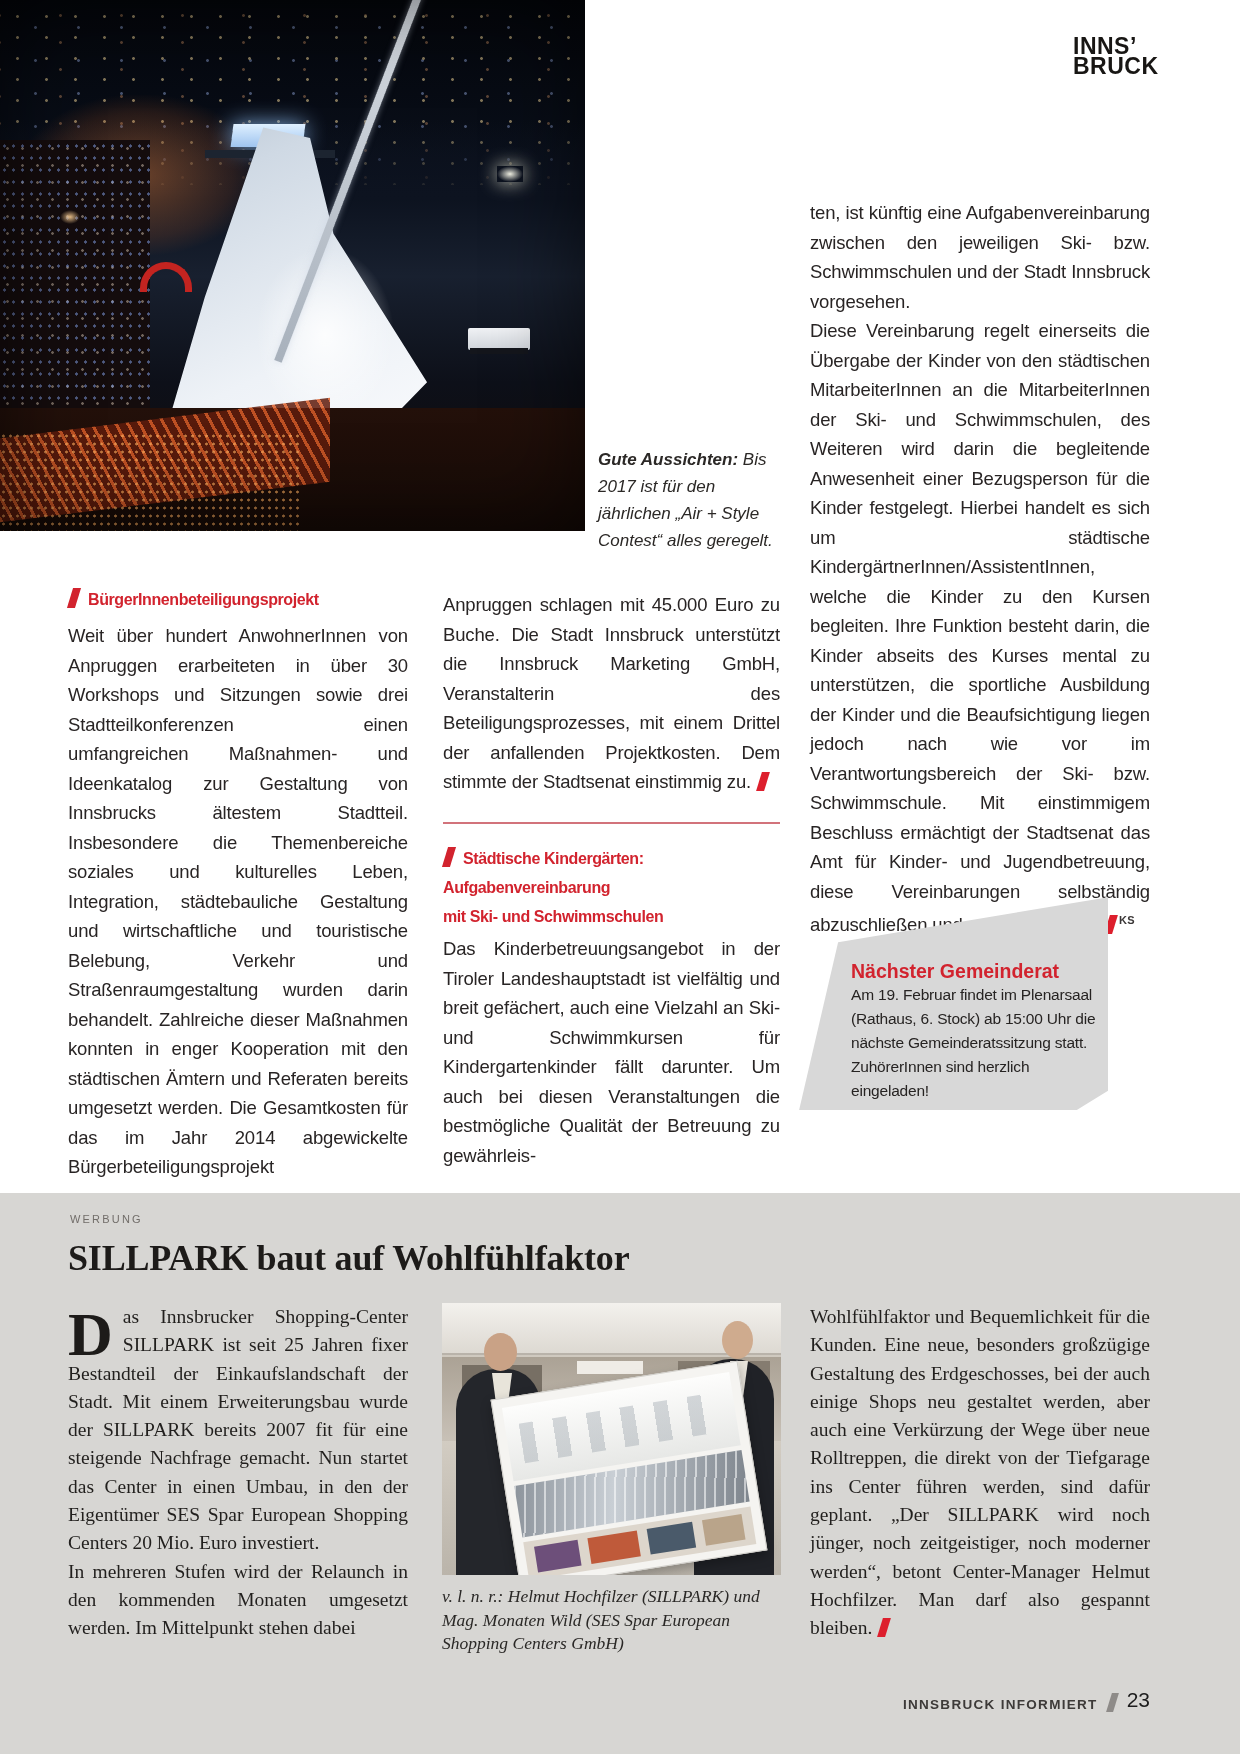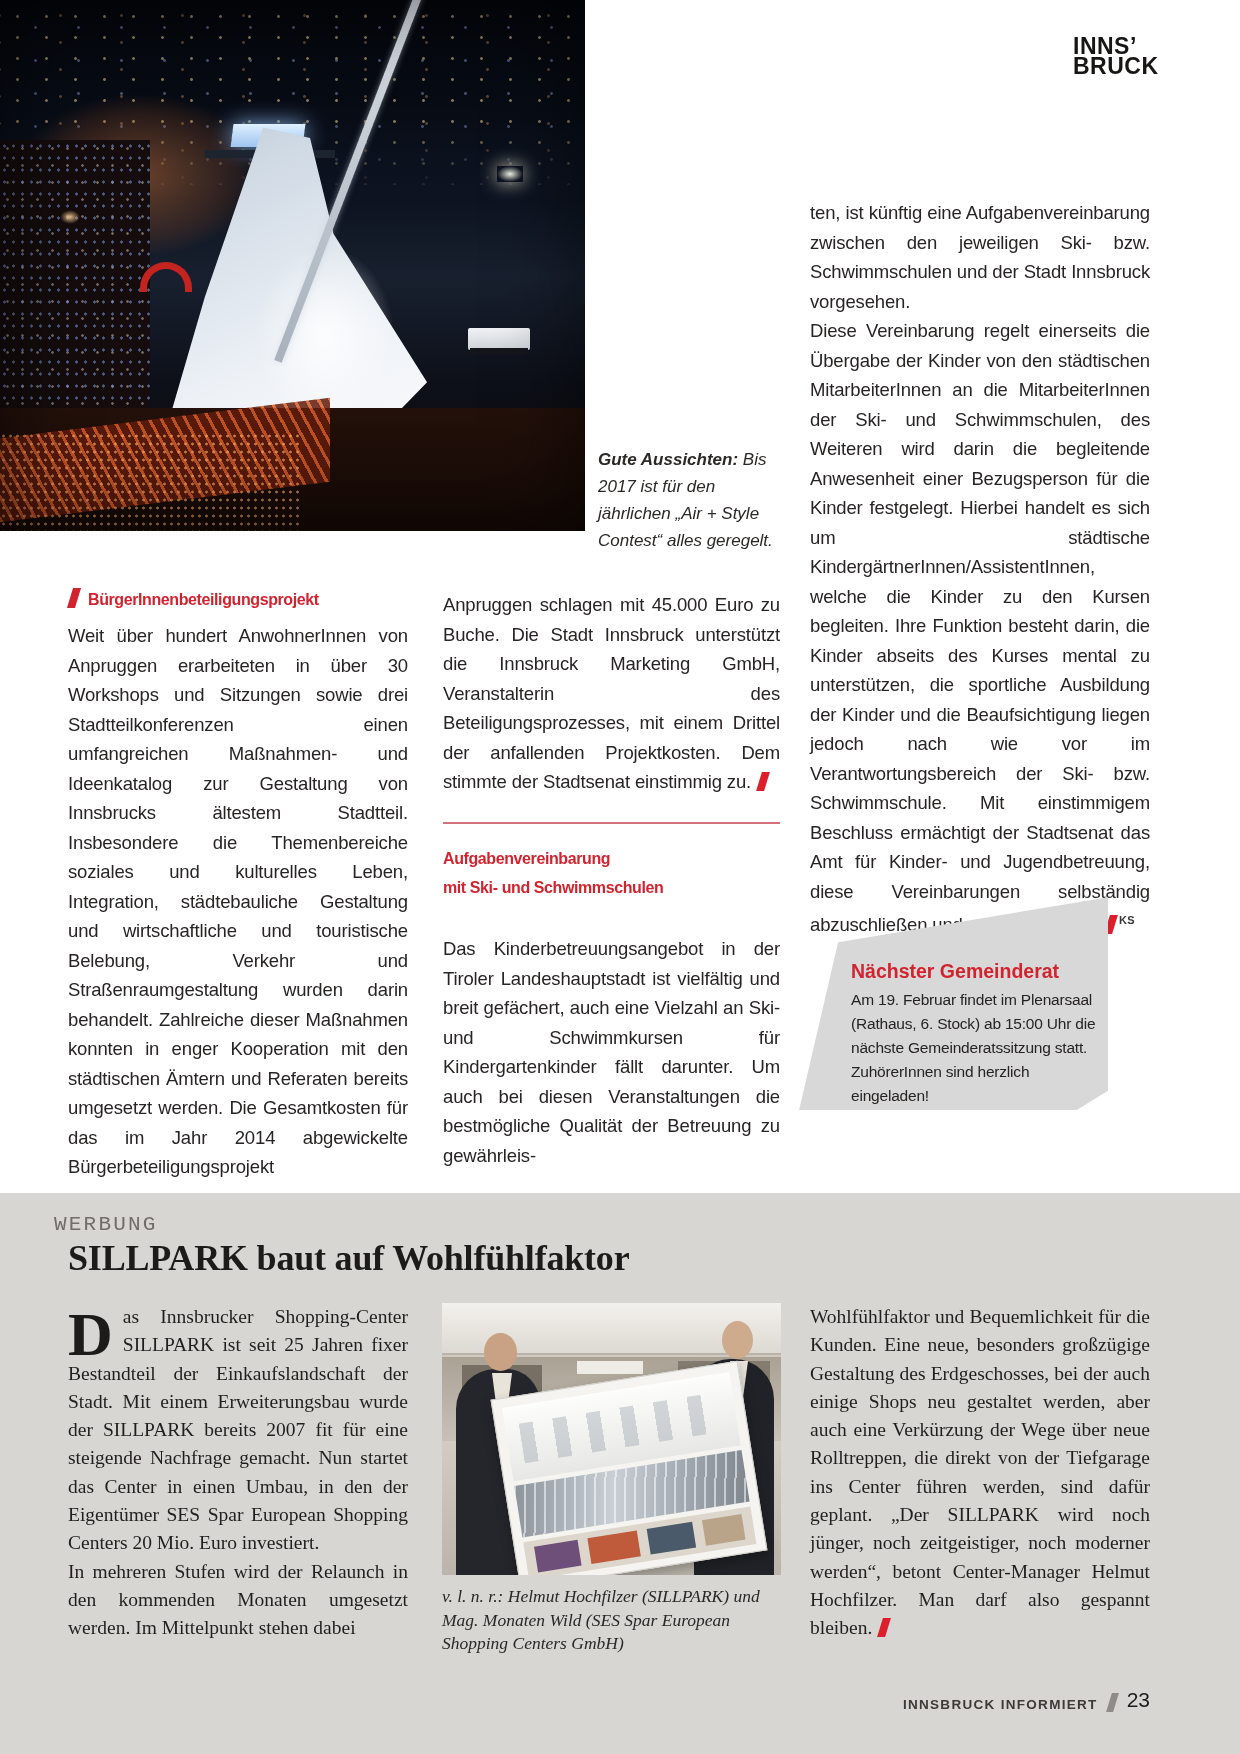--- a/index.html
+++ b/index.html
@@ -96,27 +96,27 @@
   .col2 .divider{position:absolute;left:0;top:232px;width:337px;height:2px;background:#d2737b;}
   .col2 .h2{position:absolute;left:0;top:254px;width:337px;}
   .col2 .p2{position:absolute;left:0;top:344px;width:337px;}
 
   .col3{left:810px;top:198px;width:340px;}
 
   
   .infobox{left:796px;top:895px;width:312px;height:215px;background:var(--boxgray);
     clip-path:polygon(13.5% 22%,100% 1%,100% 91%,90% 100%,1% 100%);}
   .infobox-inner{position:absolute;left:55px;top:64px;width:252px;}
-  .infobox-title{color:var(--red);font-weight:bold;font-size:19.5px;line-height:24px;margin-bottom:5px;}
+  .infobox-title{color:var(--red);font-weight:bold;font-size:19.5px;line-height:24px;}
   .infobox-body{font-size:15.5px;line-height:24px;letter-spacing:-.2px;color:#262322;}
 
   
   .ad-band{left:0;top:1193px;width:1240px;height:561px;background:var(--band);}
-  .ad-kicker{position:absolute;left:54px;top:20px;font-family:Liberation Mono, monospace;
-    font-size:21px;letter-spacing:2.2px;color:#716d69;}
+  .ad-kicker{position:absolute;left:70px;top:20px;font-family:Liberation Sans, sans-serif;
+    font-size:11px;letter-spacing:2.2px;color:#716d69;}
   .ad-headline{position:absolute;left:68px;top:44px;font-family:"Liberation Serif",serif;
     font-weight:bold;font-size:36px;letter-spacing:-.2px;color:#1d1b19;}
   .ad-col{font-family:"Liberation Serif",serif;font-size:19.5px;line-height:28.3px;
     text-align:justify;color:#211f1d;}
   .ad-col1{position:absolute;left:68px;top:110px;width:340px;}
   .ad-col2{position:absolute;left:810px;top:110px;width:340px;}
   .dropcap{float:left;font-family:"Liberation Serif",serif;font-weight:bold;font-size:62px;
     line-height:50px;padding:6px 10px 0 0;color:#1d1b19;}
   .ad-caption{position:absolute;left:442px;top:392px;width:320px;
     font-family:"Liberation Serif",serif;font-style:italic;font-size:17.5px;line-height:23.5px;color:#2a2826;}
@@ -210,20 +210,24 @@
         <span>BürgerInnenbeteiligungsprojekt</span>
       </span>
   </div>
   <p class="body-text">Weit über hundert AnwohnerInnen von Anpruggen erarbeiteten in über 30 Workshops und Sitzungen sowie drei Stadtteilkonferenzen einen umfangreichen Maßnahmen- und Ideenkatalog zur Gestaltung von Innsbrucks ältestem Stadtteil. Insbesondere die Themenbereiche soziales und kulturelles Leben, Integration, städtebauliche Gestaltung und wirtschaftliche und touristische Belebung, Verkehr und Straßenraumgestaltung wurden darin behandelt. Zahlreiche dieser Maßnahmen konnten in enger Kooperation mit den städtischen Ämtern und Referaten bereits umgesetzt werden. Die Gesamtkosten für das im Jahr 2014 abgewickelte Bürgerbeteiligungsprojekt</p>
 </div>
 
 <div class="abs col2">
   <p class="body-text p1"><span>Anpruggen schlagen mit 45.000 Euro zu Buche. Die Stadt Innsbruck unterstützt die Innsbruck Marketing GmbH, Veranstalterin des Beteiligungsprozesses, mit einem Drittel der anfallenden Projektkosten. Dem stimmte der Stadtsenat einstimmig zu.</span><span class="end-slash"></span></p>
   <div class="divider"></div>
   <div class="article-h h2">
+    <span class="hl first">
+        <span class="slash"></span>
+        <span>Städtische Kindergärten:</span>
+      </span>
     <span class="hl">Aufgabenvereinbarung</span>
     <span class="hl">mit Ski- und Schwimmschulen</span>
   </div>
   <p class="body-text p2">Das Kinderbetreuungsangebot in der Tiroler Landeshauptstadt ist vielfältig und breit gefächert, auch eine Vielzahl an Ski- und Schwimmkursen für Kindergartenkinder fällt darunter. Um auch bei diesen Veranstaltungen die bestmögliche Qualität der Betreuung zu gewährleis-</p>
 </div>
 
 <div class="abs col3">
   <p class="body-text">ten, ist künftig eine Aufgabenvereinbarung zwischen den jeweiligen Ski- bzw. Schwimmschulen und der Stadt Innsbruck vorgesehen.</p>
   <p class="body-text"><span>Diese Vereinbarung regelt einerseits die Übergabe der Kinder von den städtischen MitarbeiterInnen an die MitarbeiterInnen der Ski- und Schwimmschulen, des Weiteren wird darin die begleitende Anwesenheit einer Bezugsperson für die Kinder festgelegt. Hierbei handelt es sich um städtische KindergärtnerInnen/AssistentInnen, welche die Kinder zu den Kursen begleiten. Ihre Funktion besteht darin, die Kinder abseits des Kurses mental zu unterstützen, die sportliche Ausbildung der Kinder und die Beaufsichtigung liegen jedoch nach wie vor im Verantwortungsbereich der Ski- bzw. Schwimmschule. Mit einstimmigem Beschluss ermächtigt der Stadtsenat das Amt für Kinder- und Jugendbetreuung, diese Vereinbarungen selbständig abzuschließen und zu unterfertigen.</span><span class="end-slash"></span><sup class="initials">KS</sup></p>
 </div>

